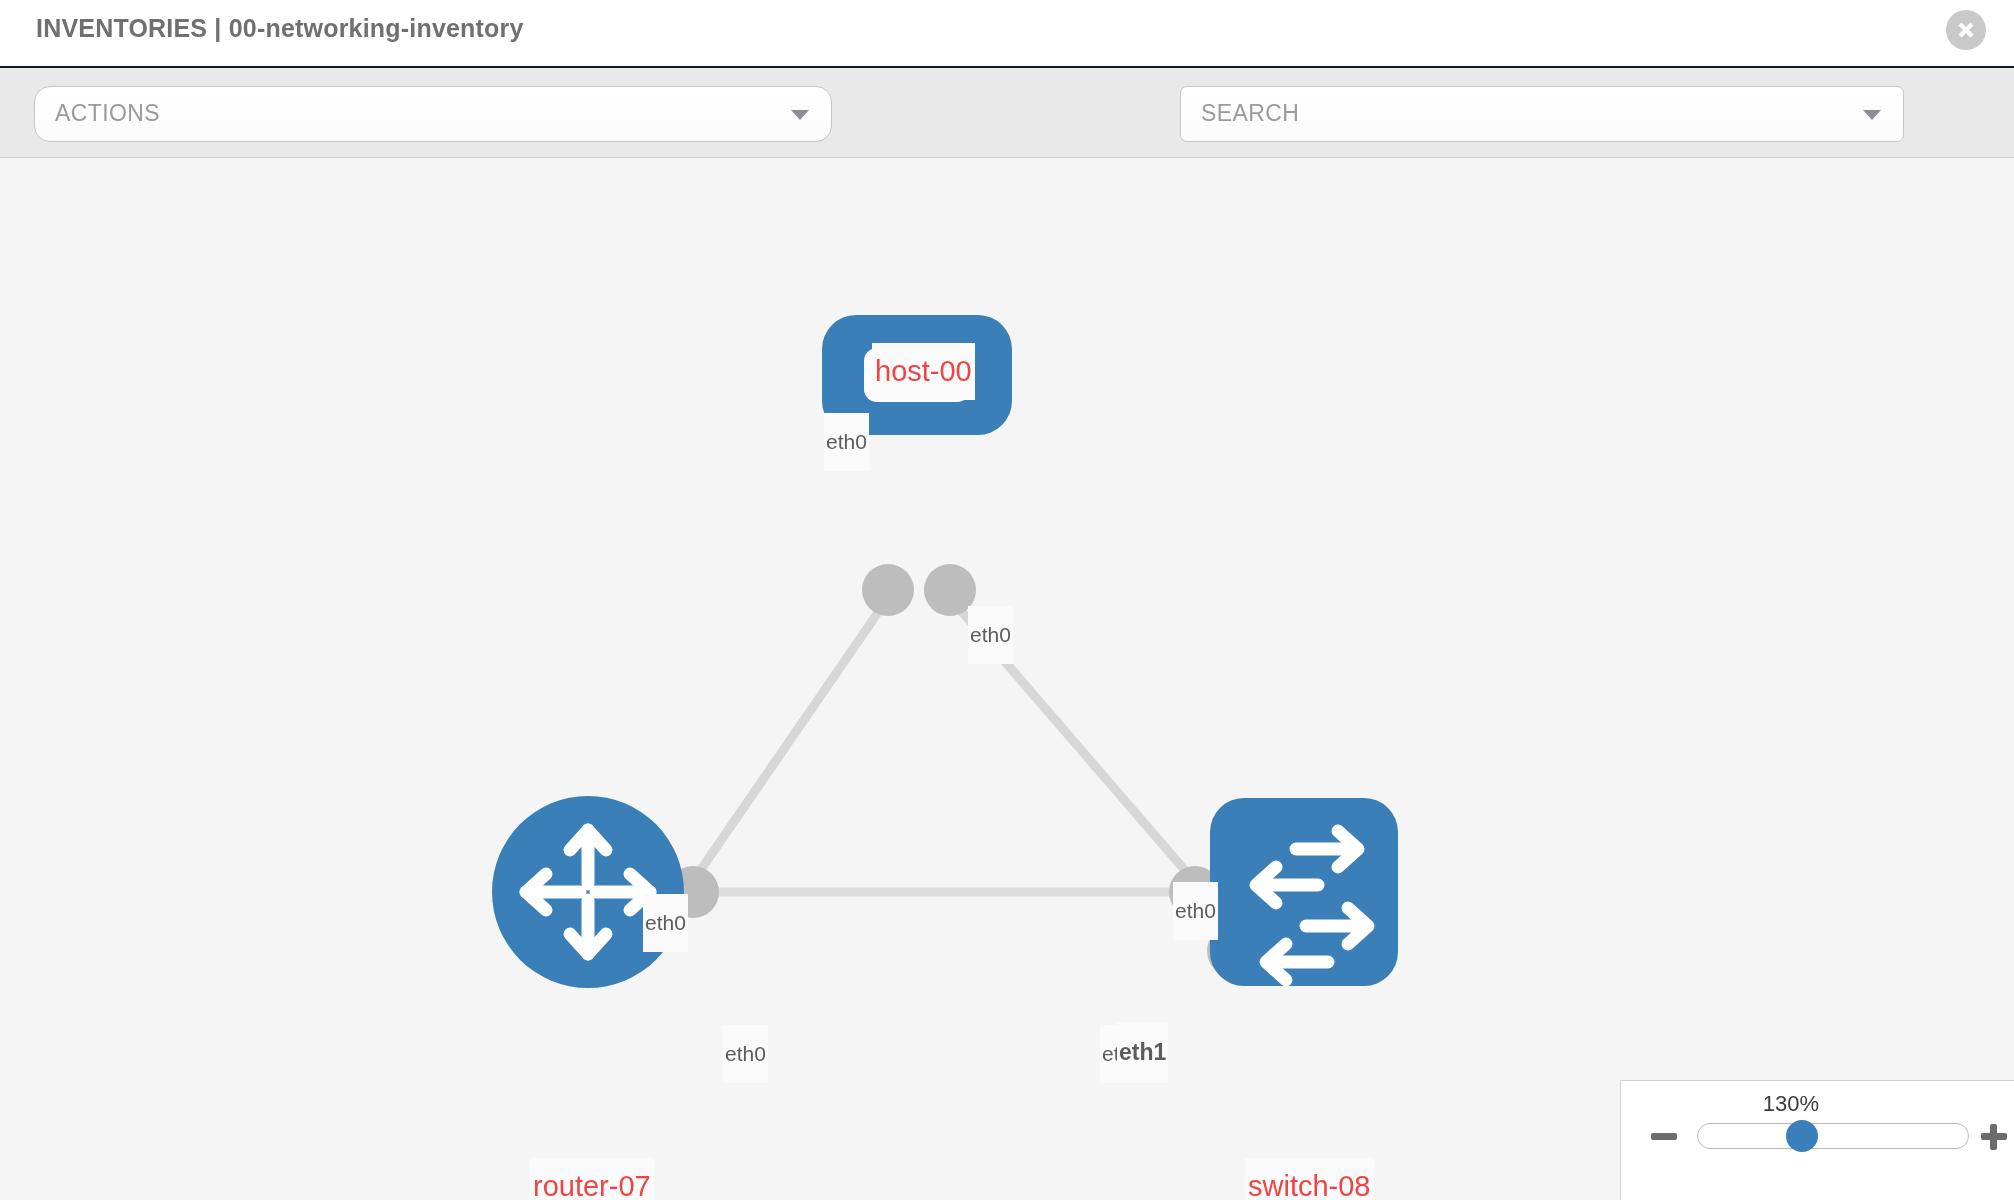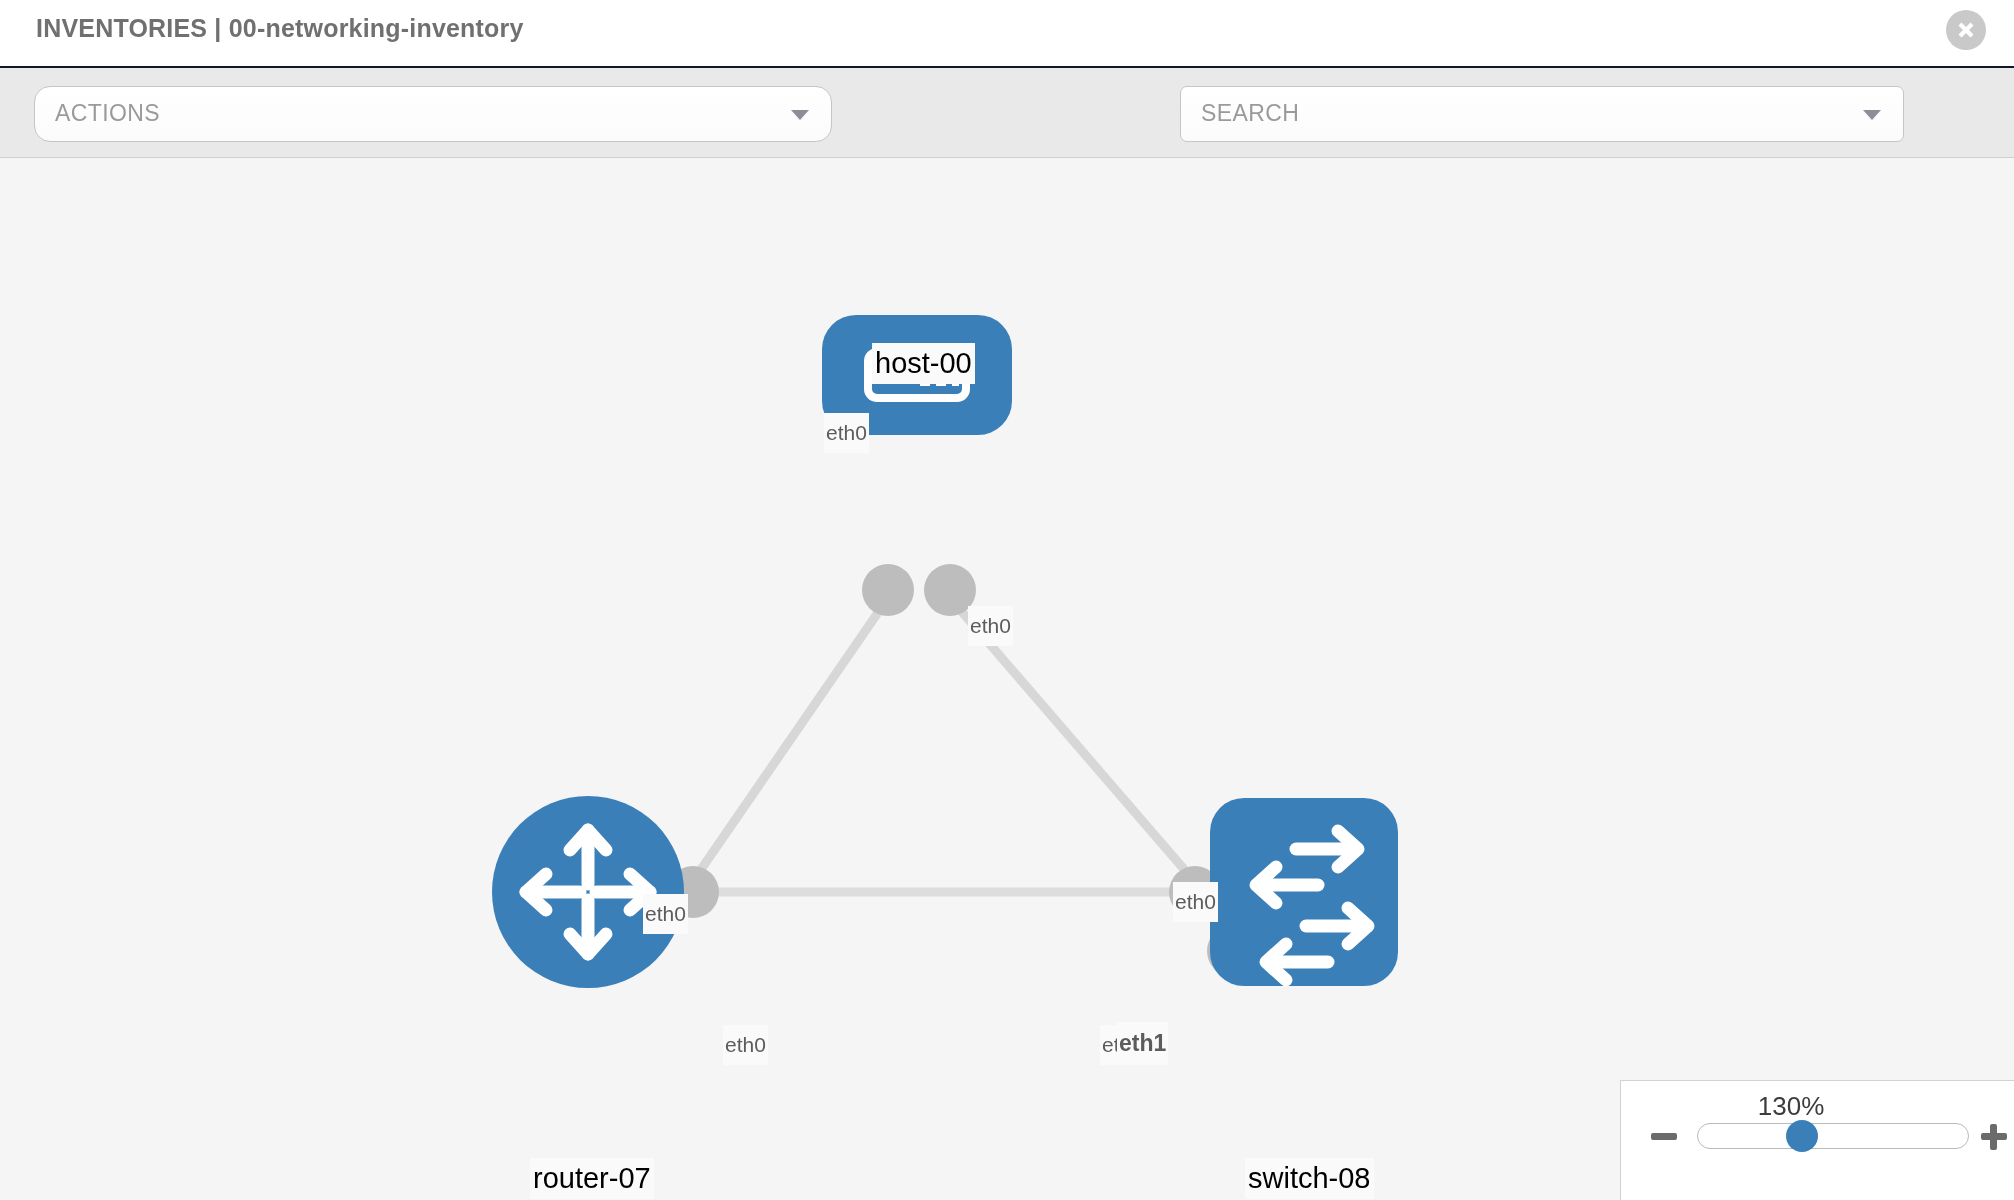--- a/index.html
+++ b/index.html
@@ -107,47 +107,47 @@
     top: 158px; left: 0;
     width: 2014px; height: 1042px;
     background: #f5f5f5;
     overflow: hidden;
   }
   .topo-svg { position:absolute; top:0; left:0; }
 
   .node-label {
     position: absolute;
     font-size: 29px;
-    color: #000000;
+    color: #ef4444;
     background: #fafafa;
-    padding: 4px 3px;
+    padding: 12px 3px;
     white-space: nowrap;
   }
   .if-label {
     position: absolute;
     font-size: 21px;
     color: #5c5c5c;
     background: #fafafa;
-    padding: 8px 2px;
+    padding: 17px 2px;
     white-space: nowrap;
   }
 
   
   .zoom-panel {
     position: absolute;
     left: 1620px; top: 1080px;
     width: 400px; height: 122px;
     background: #ffffff;
     border: 1px solid #d2d2d2;
   }
   .zoom-value {
     position: absolute;
     top: 10px; left: 0; width: 340px;
     text-align: center;
-    font-size: 26px;
+    font-size: 22px;
     color: #3c3c3c;
   }
   .zoom-minus {
     position: absolute;
     left: 30px; top: 52px;
     width: 26px; height: 7px;
     background: #6b6b6b;
     border-radius: 2px;
     cursor: pointer;
   }

